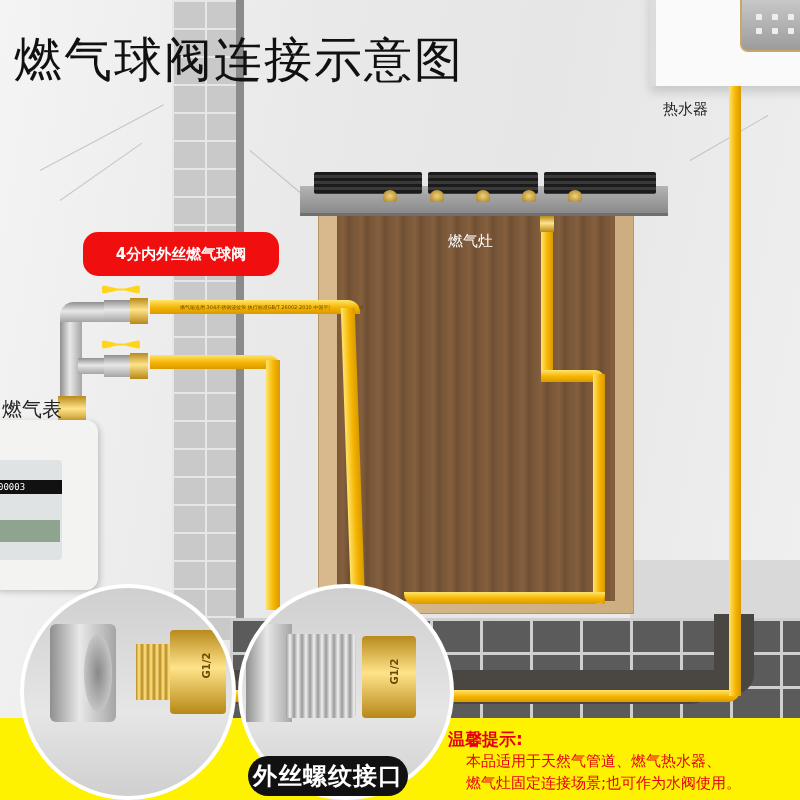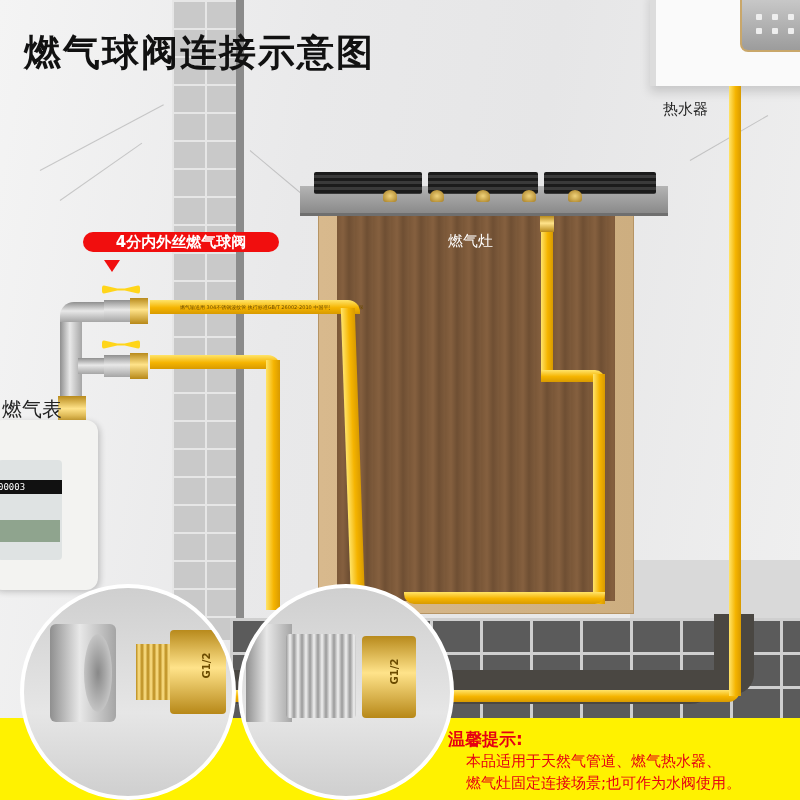--- a/index.html
+++ b/index.html
@@ -18,21 +18,21 @@
   .col-shadow{position:absolute;left:236px;top:0;width:8px;height:640px;background:#8b8b8b}
   
   .brick-wall{position:absolute;left:230px;top:618px;width:570px;height:100px;
     background-color:#5b5b5b;
     background-image:
       linear-gradient(#cfcfcf 3px,transparent 3px),
       linear-gradient(90deg,#cfcfcf 3px,transparent 3px);
     background-size:100px 34px,50px 34px;}
   .yellow-band{position:absolute;left:0;top:718px;width:800px;height:82px;background:#fff200}
   
-  .title{position:absolute;left:24px;top:28px;font-size:37px;font-weight:bold;color:#111;letter-spacing:2px;
+  .title{position:absolute;left:14px;top:28px;font-size:48px;font-weight:normal;color:#111;letter-spacing:2px;
     font-family:"DejaVu Sans",sans-serif}
   
   .heater{position:absolute;left:650px;top:-10px;width:170px;height:96px;background:#fafafa;
     border-left:6px solid #dcdcdc;box-shadow:0 6px 10px rgba(0,0,0,.15)}
   .heater-panel{position:absolute;left:84px;top:0;width:74px;height:62px;border-radius:0 0 8px 8px;
     background:linear-gradient(#d0d0d0,#9c9c9c);border:2px solid #c9a76a;border-top:none}
   .heater-btn{position:absolute;width:6px;height:6px;background:#eee;border-radius:1px}
   .label-text{position:absolute;font-size:15px;color:#222}
   
   .cabinet{position:absolute;left:318px;top:212px;width:316px;height:402px;
@@ -48,21 +48,21 @@
   .pipe{position:absolute;background:linear-gradient(#ffe46a,#f5b400 55%,#d89a00)}
   .pipe.v{background:linear-gradient(90deg,#ffe46a,#f5b400 55%,#d89a00)}
   .pipe-text{position:absolute;font-size:5px;color:#6a4a00;white-space:nowrap}
   .conduit{position:absolute;background:#4a4742}
   
   .silver{background:linear-gradient(90deg,#8f8f8f,#e8e8e8 45%,#a5a5a5)}
   .silver-h{background:linear-gradient(#8f8f8f,#e8e8e8 45%,#a5a5a5)}
   .brass{background:linear-gradient(#b88a1c,#ffe38a 45%,#b78818)}
   .valve-handle{position:absolute;width:38px;height:9px;background:#ffd51a;border-radius:3px;clip-path:polygon(0 0,40% 40%,60% 40%,100% 0,100% 100%,60% 60%,40% 60%,0 100%)}
   
-  .callout{position:absolute;left:83px;top:232px;width:196px;height:20px;background:#f10e0e;border-radius:15px;
+  .callout{position:absolute;left:83px;top:232px;width:196px;height:44px;background:#f10e0e;border-radius:15px;
     color:#fff;font-size:15px;font-weight:bold;display:flex;align-items:center;justify-content:center}
   .callout-tail{position:absolute;left:104px;top:260px;width:0;height:0;border-left:8px solid transparent;border-right:8px solid transparent;border-top:12px solid #f10e0e}
   
   .meter{position:absolute;left:-10px;top:420px;width:108px;height:170px;background:#f3f3f1;border-radius:12px;
     box-shadow:2px 2px 6px rgba(0,0,0,.2)}
   .meter-face{position:absolute;left:8px;top:40px;width:64px;height:100px;background:#dfe3e3;border-radius:4px}
   .meter-counter{position:absolute;left:0;top:20px;width:64px;height:14px;background:#111;color:#fff;font-size:9px;font-family:"DejaVu Sans Mono",monospace;line-height:14px}
   .meter-lcd{position:absolute;left:2px;top:60px;width:60px;height:22px;background:#8fa48e}
   
   .zoom-circle{position:absolute;width:216px;height:216px;border-radius:50%;border:4px solid #fff;overflow:hidden;
@@ -174,19 +174,22 @@
     </div>
   </div>
   <div class="zoom-circle" style="left:238px;top:584px">
     <div class="silver" style="position:absolute;left:4px;top:36px;width:46px;height:98px"></div>
     <div style="position:absolute;left:44px;top:46px;width:70px;height:84px;background:repeating-linear-gradient(90deg,#9a9a9a 0,#f0f0f0 4px,#9a9a9a 8px);border-radius:4px"></div>
     <div class="brass" style="position:absolute;left:120px;top:48px;width:54px;height:82px;border-radius:4px">
       <span style="position:absolute;left:20px;top:30px;font-size:10px;color:#6b4b00;transform:rotate(-90deg);font-weight:bold">G1/2</span>
     </div>
   </div>
 
+  <div class="pill" style="left:248px;width:160px">
+    <span>外丝螺纹接口</span>
+  </div>
 
   <div class="tip-title">温馨提示:</div>
   <div class="tip-line" style="top:752px">本品适用于天然气管道、燃气热水器、</div>
   <div class="tip-line" style="top:774px">燃气灶固定连接场景;也可作为水阀使用。</div>
 
   <div class="title">燃气球阀连接示意图</div>
 </div>
 
 </body></html>

